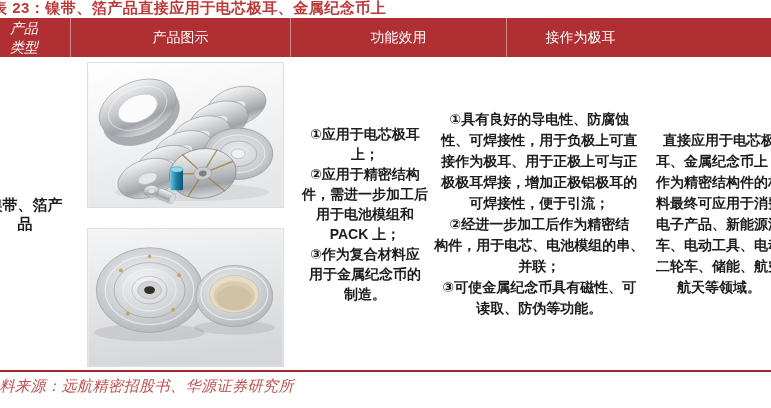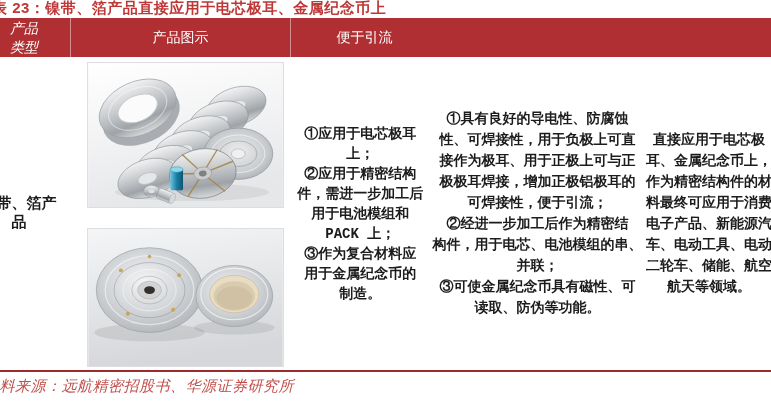--- a/index.html
+++ b/index.html
@@ -14,21 +14,21 @@
   .table{position:absolute;left:-20px;top:18px;width:812px;}
   .thead{display:flex;height:39px;background:#B02F33;color:#fff;font-size:14px;}
   .th{display:flex;align-items:center;justify-content:center;box-sizing:border-box;}
   .th.c1{width:91px;justify-content:flex-start;padding-left:30px;border-right:1px solid rgba(255,255,255,.45);}
   .th.c1 span{display:inline-block;width:32px;line-height:19px;font-style:italic;}
   .th.c2{width:219px;}
   .th.c3{width:137px;}
   .th.c4{width:216px;border-left:1px solid rgba(255,255,255,.45);}
   .th.c5{width:148px;border-left:1px solid rgba(255,255,255,.45);}
   .tbody{display:flex;height:313px;background:#fff;color:#1C1C1C;}
-  .td{display:flex;align-items:center;box-sizing:border-box;font-family:Liberation Mono, monospace;}
+  .td{display:flex;align-items:center;justify-content:center;box-sizing:border-box;}
   .td.c1{width:91px;}
   .td.c1 .pt{display:inline-block;width:78px;text-align:center;font-size:15px;font-weight:bold;line-height:19px;}
   .td.c2{width:219px;display:block;padding-left:17px;}
   .td.c3{width:137px;margin-left:11px;}
   .td.c4{width:216px;}
   .td.c5{width:148px;}
   .pre{white-space:pre-line;text-align:center;font-size:14px;font-weight:bold;}
   .td.c3 .pre{line-height:20px;}
   .td.c4 .pre{line-height:21px;}
   .td.c5 .pre{line-height:21px;}
@@ -51,22 +51,25 @@
   <div class="title">表 23：镍带、箔产品直接应用于电芯极耳、金属纪念币上</div>
 
   <div class="table">
     <div class="thead">
       <div class="th c1">
         <span>产品类型</span>
       </div>
       <div class="th c2">
         <span>产品图示</span>
       </div>
+      <div class="th c4">
+        <span>功能效用</span>
+      </div>
       <div class="th c5">
-        <span>便于引流</span>
+        <span>接作为极耳</span>
       </div>
     </div>
 
     <div class="tbody">
       <div class="td c1">
         <span class="pt">镍带、箔产品</span>
       </div>
 
       <div class="td c2">
         <div class="photo photo1">

